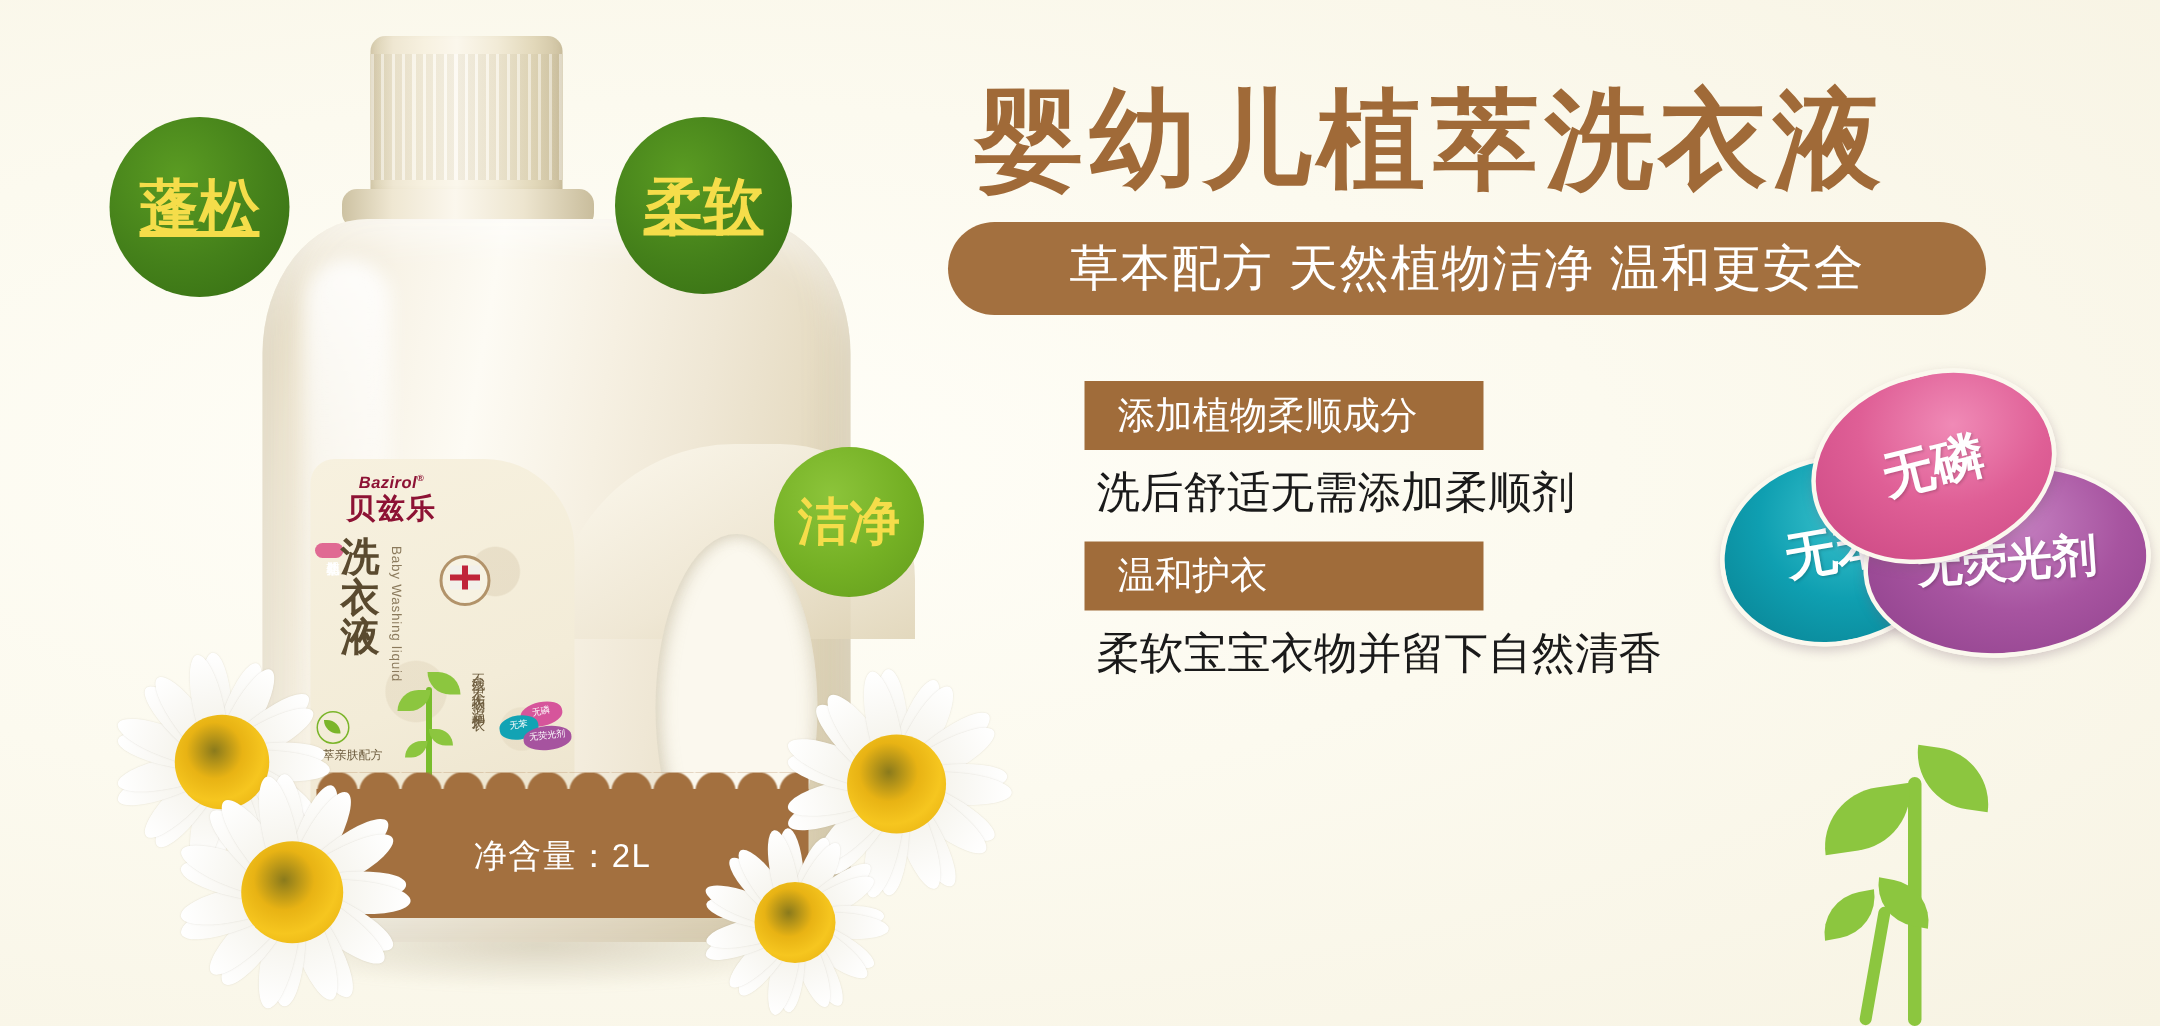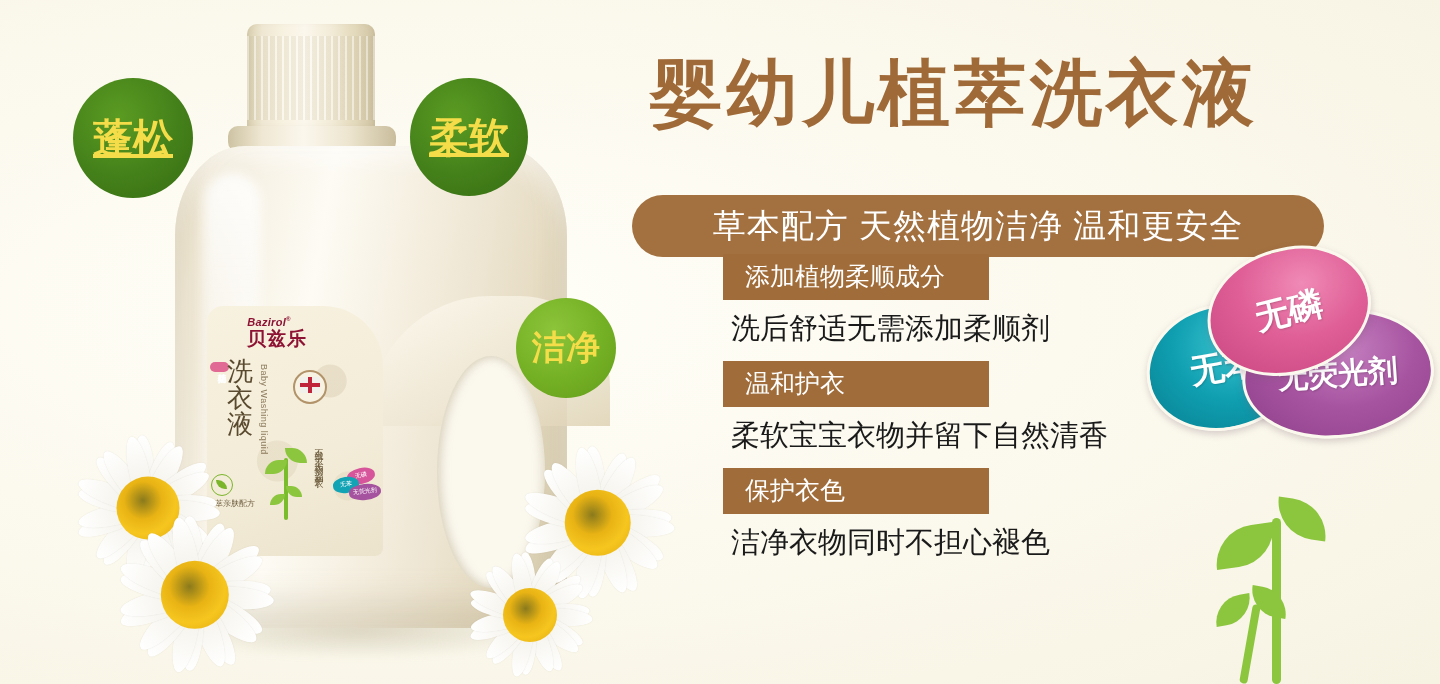--- a/index.html
+++ b/index.html
@@ -49,22 +49,22 @@
     background:linear-gradient(160deg,#f7f1df 0%,#f3ecd8 60%,#ece3cc 100%);
     border-radius:16px 60px 8px 8px;overflow:hidden;}
   .label-floral{position:absolute;inset:0;
     background:
       radial-gradient(circle at 70% 30%, rgba(190,170,135,.22) 0 16px, transparent 17px),
       radial-gradient(circle at 40% 62%, rgba(190,170,135,.17) 0 20px, transparent 21px),
       radial-gradient(circle at 80% 72%, rgba(190,170,135,.14) 0 14px, transparent 15px);}
   .brand{position:absolute;left:24px;top:10px;text-align:center;}
   .brand-en{font-size:11px;font-weight:bold;color:#8d1234;font-style:italic;letter-spacing:.3px;}
   .brand-reg{font-size:6px;color:#8d1234;vertical-align:super;}
-  .brand-cn{font-size:19px;font-weight:bold;color:#8d1234;letter-spacing:1px;margin-top:-2px;margin-left:16px;}
-  .prod-name{position:absolute;left:20px;top:52px;font-size:26px;font-weight:normal;
+  .brand-cn{font-size:19px;font-weight:bold;color:#8d1234;letter-spacing:1px;margin-top:-2px;}
+  .prod-name{position:absolute;left:20px;top:52px;font-size:26px;font-weight:bold;
     color:#5a4a2f;line-height:1.02;width:30px;}
   .prod-en{position:absolute;left:52px;top:58px;font-size:9px;color:#8b7a5c;
     writing-mode:vertical-rl;letter-spacing:.5px;}
   .vert-tag{position:absolute;left:3px;top:56px;width:15px;padding:5px 2px;
     background:#e06a93;border-radius:8px;color:#fff;font-size:9px;line-height:1.15;
     writing-mode:vertical-rl;text-align:center;}
   .uk-badge{position:absolute;left:86px;top:64px;width:30px;height:30px;border-radius:50%;
     background:#f7f2e2;border:2px solid #b2936a;overflow:hidden;}
   .uk-badge .uk{position:absolute;left:5px;top:5px;width:20px;height:16px;background:#f2f0ea;}
   .uk-badge .uk::before{content:"";position:absolute;left:8px;top:0;width:4px;height:16px;background:#c0243a;}
@@ -106,21 +106,21 @@
     transform-origin:50% 100%;box-shadow:0 0 1px rgba(150,140,120,.35);}
   .daisy .core{position:absolute;left:50%;top:50%;transform:translate(-50%,-50%);
     border-radius:50%;
     background:radial-gradient(circle at 42% 38%,#8a7a1c 0%,#e8b314 35%,#f6c61f 62%,#e2a90c 100%);}
 
   
   .title{position:absolute;left:650px;top:46px;font-size:72px;font-weight:bold;
     color:#a06a38;letter-spacing:4px;white-space:nowrap;}
   .subpill{position:absolute;left:632px;top:148px;width:692px;height:62px;border-radius:32px;
     background:#a3703f;color:#fff;font-size:33px;letter-spacing:1px;
-    display:flex;align-items:center;justify-content:center;white-space:nowrap;margin-top:47px;}
+    display:flex;align-items:center;justify-content:center;white-space:nowrap;}
 
   .features{position:absolute;left:723px;top:254px;width:420px;}
   .feat{margin-bottom:6px;}
   .feat-head{display:inline-block;background:#a06c3a;color:#fff;font-size:25px;
     padding:6px 16px 7px 22px;white-space:nowrap;min-width:266px;box-sizing:border-box;}
   .feat-body{color:#1a1a1a;font-size:29px;padding:9px 0 6px 8px;white-space:nowrap;}
 
   
   .badges{position:absolute;left:1146px;top:246px;width:290px;height:210px;}
   .blob{position:absolute;border-radius:50% 46% 52% 48%/52% 50% 50% 48%;
@@ -206,20 +206,23 @@
         <div class="minipills">
           <i class="mp">无磷</i>
           <i class="mt">无苯</i>
           <i class="mv">无荧光剂</i>
         </div>
 
         <div class="leafmark"></div>
         <div class="leaf-txt">植萃亲肤配方</div>
       </div>
 
+      <div class="brown-band">
+        <div class="netwt">净含量：2L</div>
+      </div>
     </div>
 
     <div class="daisy" id="d1" style="left:60px;top:420px;width:175px;height:175px;">
         <span class="pet" style="width: 20.125px; height: 70px; margin-left: -10.0625px; margin-top: -70px; transform: rotate(-4deg) translateY(-3px);"></span>
         <span class="pet" style="width: 20.125px; height: 70px; margin-left: -10.0625px; margin-top: -70px; transform: rotate(20.3636deg) translateY(0px);"></span>
         <span class="pet" style="width: 20.125px; height: 70px; margin-left: -10.0625px; margin-top: -70px; transform: rotate(28.7273deg) translateY(0px);"></span>
         <span class="pet" style="width: 20.125px; height: 70px; margin-left: -10.0625px; margin-top: -70px; transform: rotate(53.0909deg) translateY(-3px);"></span>
         <span class="pet" style="width: 20.125px; height: 70px; margin-left: -10.0625px; margin-top: -70px; transform: rotate(61.4545deg) translateY(0px);"></span>
         <span class="pet" style="width: 20.125px; height: 70px; margin-left: -10.0625px; margin-top: -70px; transform: rotate(85.8182deg) translateY(0px);"></span>
         <span class="pet" style="width: 20.125px; height: 70px; margin-left: -10.0625px; margin-top: -70px; transform: rotate(94.1818deg) translateY(-3px);"></span>
@@ -326,24 +329,20 @@
 
   <div class="features">
     <div class="feat">
       <div class="feat-head">添加植物柔顺成分</div>
       <div class="feat-body">洗后舒适无需添加柔顺剂</div>
     </div>
     <div class="feat">
       <div class="feat-head">温和护衣</div>
       <div class="feat-body">柔软宝宝衣物并留下自然清香</div>
     </div>
-    <div class="feat">
-      <div class="feat-head">保护衣色</div>
-      <div class="feat-body">洁净衣物同时不担心褪色</div>
-    </div>
   </div>
 
   <div class="badges">
     <div class="blob b-teal">无苯</div>
     <div class="blob b-purple">无荧光剂</div>
     <div class="blob b-pink">无磷</div>
   </div>
 
   <div class="sprout-big">
     <span class="stem"></span>

